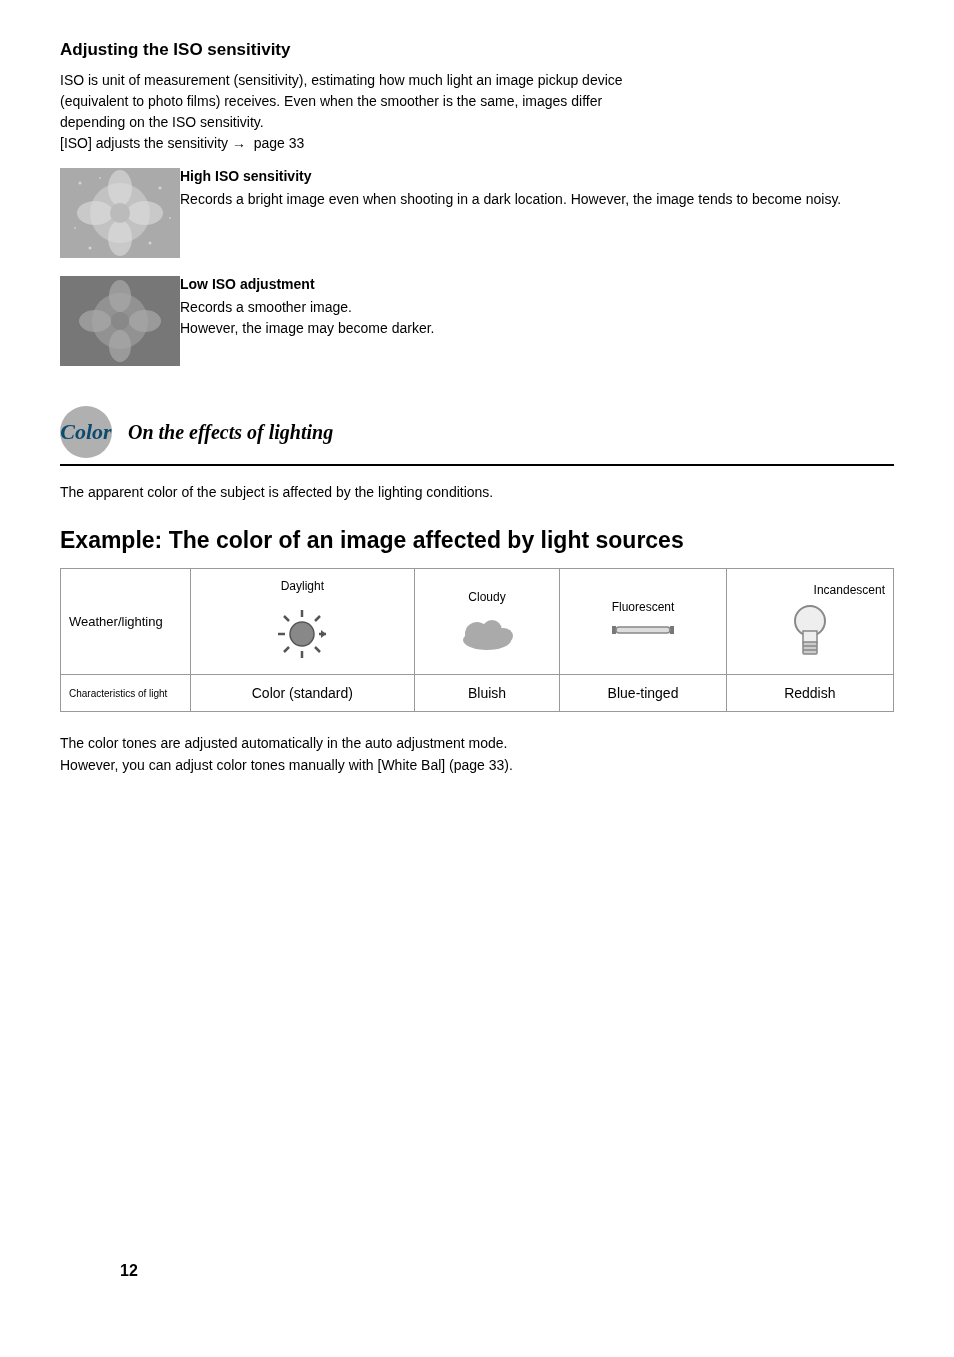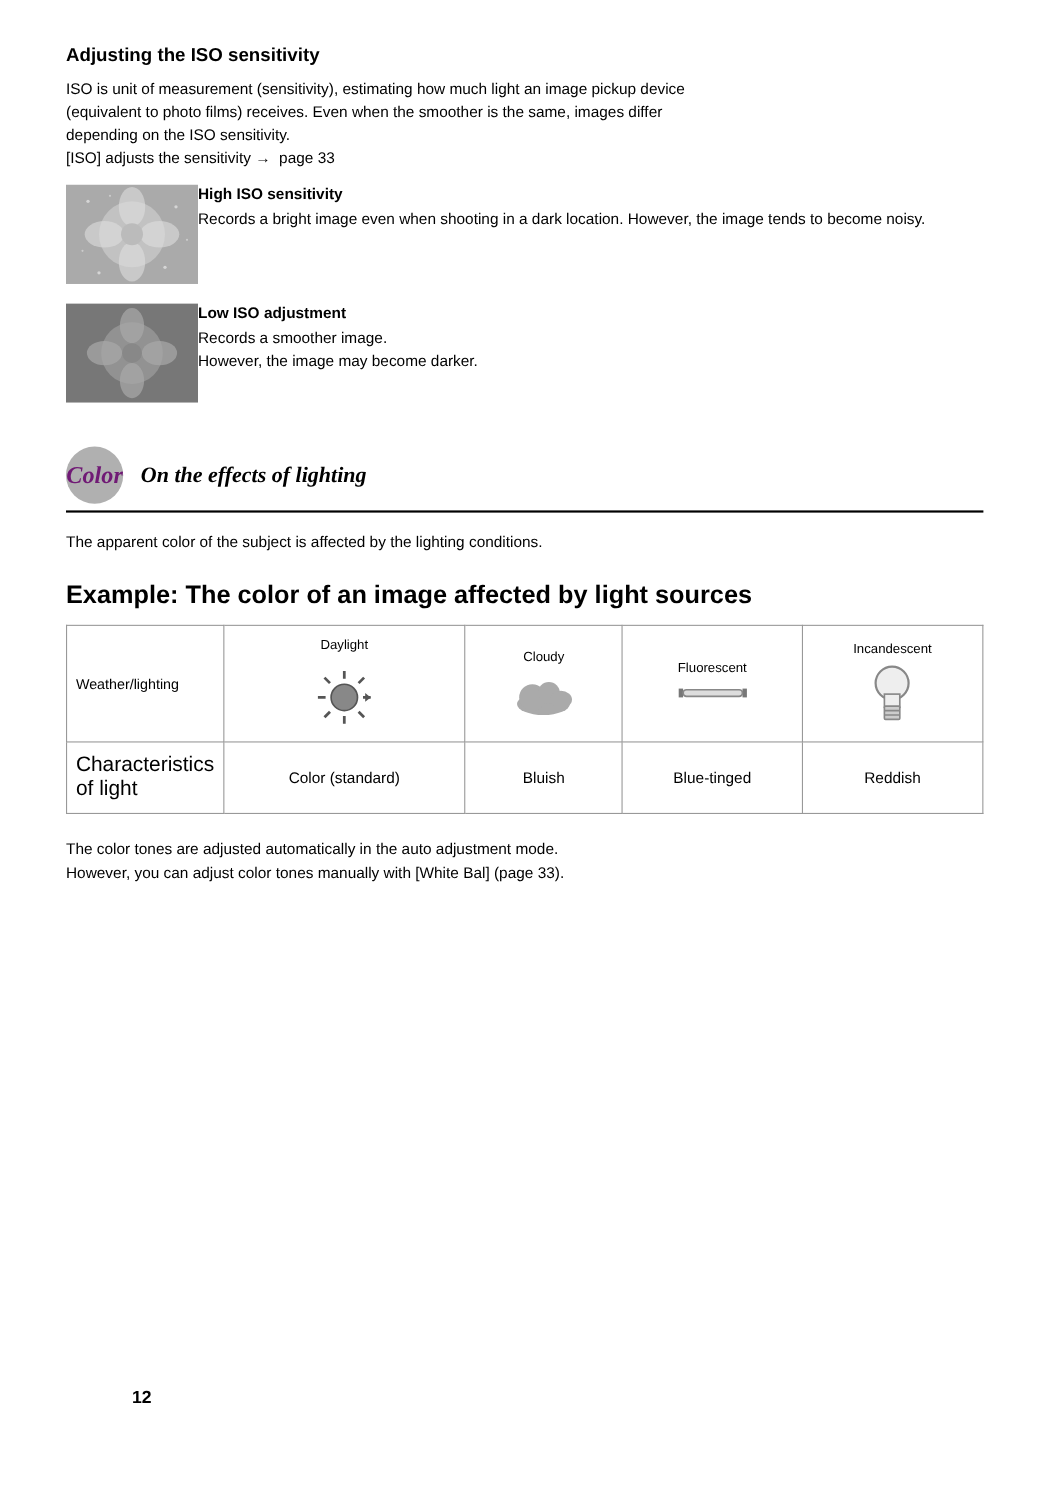--- a/index.html
+++ b/index.html
@@ -85,21 +85,21 @@
       margin-bottom: 20px;
     }
     .light-table td, .light-table th {
       border: 1px solid #999;
       padding: 10px 8px;
       text-align: center;
       vertical-align: middle;
     }
     .light-table td:first-child {
       text-align: left;
-      font-size: 19px;
+      font-size: 10px;
       width: 130px;
     }
     .icon-cell {
       height: 90px;
       vertical-align: middle;
     }
 
     .color-notes { line-height: 1.6; }
 
     
@@ -182,21 +182,21 @@
           <span>However, the image may become darker.</span>
         </div>
       </div>
     </div>
   </div>
 
   <div class="color-section">
 
     <div class="color-header">
       <div class="color-badge" style="background: #b0b0b0; border-radius: 50%;">
-        <span class="color-badge-text" style="color: #701a75;">Color</span>
+        <span class="color-badge-text" style="color: #0c4a6e;">Color</span>
       </div>
       <div class="color-header-title">On the effects of lighting</div>
     </div>
 
     <div class="color-intro">The apparent color of the subject is affected by the lighting conditions.</div>
 
     <div class="example-title">Example: The color of an image affected by light sources</div>
 
     <table class="light-table">
       <tbody>
@@ -237,21 +237,21 @@
           <td class="icon-cell">
             <div style="font-size:12px; margin-bottom:6px;">Fluorescent</div>
             <svg width="70" height="20" viewBox="0 0 70 20" xmlns="http://www.w3.org/2000/svg">
               <rect x="4" y="6" width="4" height="8" fill="#777"></rect>
               <rect x="62" y="6" width="4" height="8" fill="#777"></rect>
               <rect x="8" y="7" width="54" height="6" rx="3" fill="#ddd" stroke="#888" stroke-width="1.5"></rect>
             </svg>
           </td>
 
           <td class="icon-cell">
-            <div style="font-size:12px; margin-bottom:6px;">Incandescent</div>
+            <div style="font-size:12px; margin-bottom:6px;text-align:right;">Incandescent</div>
             <svg width="40" height="55" viewBox="0 0 40 55" xmlns="http://www.w3.org/2000/svg">
 
               <circle cx="20" cy="18" r="15" fill="#eee" stroke="#888" stroke-width="2"></circle>
 
               <rect x="13" y="28" width="14" height="12" fill="#eee" stroke="#888" stroke-width="1.5"></rect>
 
               <rect x="13" y="39" width="14" height="12" rx="1" fill="#ccc" stroke="#888" stroke-width="1.5"></rect>
 
               <line x1="13" y1="43" x2="27" y2="43" stroke="#888" stroke-width="1.5"></line>
               <line x1="13" y1="47" x2="27" y2="47" stroke="#888" stroke-width="1.5"></line>

